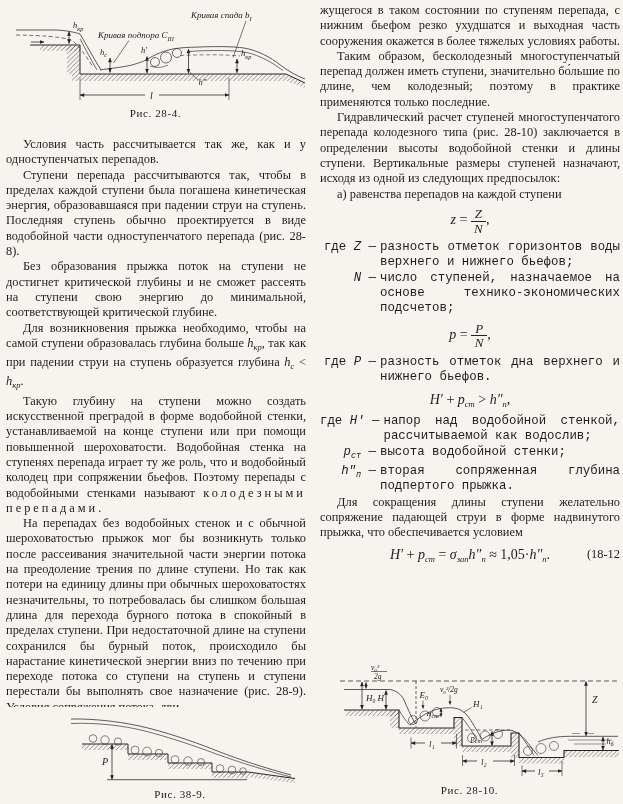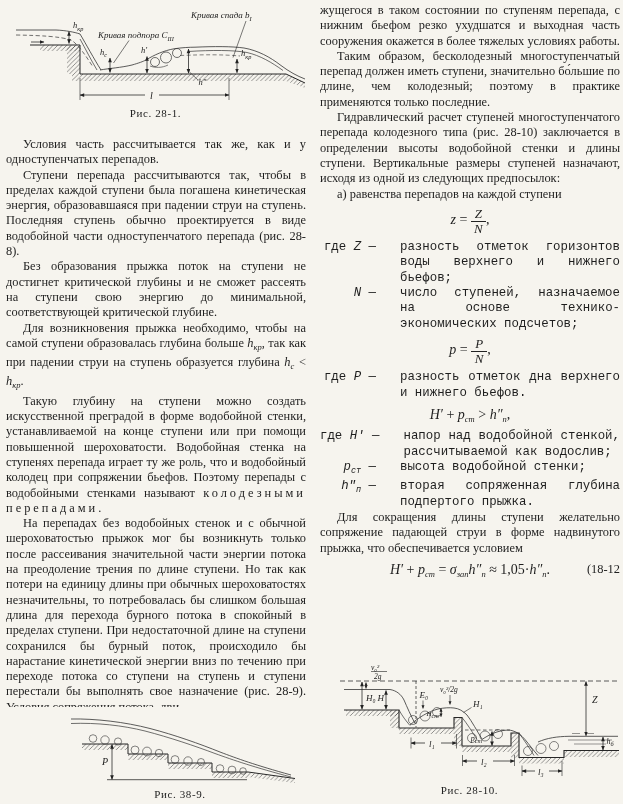--- a/index.html
+++ b/index.html
@@ -12,21 +12,21 @@
   .sub{font-size:8.5px;font-style:italic;vertical-align:-3px;}
   .sp{letter-spacing:3px;}
   .caption{position:absolute;font-size:11px;text-align:center;letter-spacing:.6px;color:#222;}
   .formula{position:relative;text-align:center;font-size:14px;margin:5px 0;line-height:1.25;}
   .formula .frac{display:inline-block;vertical-align:middle;text-align:center;line-height:1.05;font-size:13px;}
   .formula .num{display:block;border-bottom:1px solid #222;padding:0 4px;}
   .formula .den{display:block;}
   .eqno{position:absolute;right:0;top:50%;transform:translateY(-50%);font-size:12.4px;font-style:normal;}
   .defrow{display:flex;font-family:Liberation Mono, monospace;}
   .defterm{flex:0 0 56px;text-align:right;white-space:nowrap;padding-right:4px;}
-  .defbody{flex:1;text-align:justify;margin-left:20px;}
+  .defbody{flex:1;text-align:justify;}
   svg{position:absolute;}
   svg text{font-family:"Liberation Serif",serif;font-style:italic;fill:#1c1c1c;}
   .svgsub{font-size:6.3px;}
 </style>
 </head>
 <body>
 
 <div class="page">
 
   <svg style="left:2px;top:2px" width="307" height="104" viewBox="0 0 307 104">
@@ -79,21 +79,21 @@
     </g>
     <text x="71" y="26" font-size="8.5"><tspan>h</tspan><tspan class="svgsub" dy="2.5">кр</tspan></text>
     <text x="96" y="36" font-size="9"><tspan>Кривая подпора C</tspan><tspan class="svgsub" dy="2.5">III</tspan></text>
     <text x="189" y="16" font-size="9"><tspan>Кривая спада b</tspan><tspan class="svgsub" dy="2.5">I</tspan></text>
     <text x="98" y="52.5" font-size="8.5"><tspan>h</tspan><tspan class="svgsub" dy="2.5">с</tspan></text>
     <text x="139" y="51" font-size="8.5">h′</text>
     <text x="196.5" y="82.5" font-size="8.5">h″</text>
     <text x="239" y="54" font-size="8.5"><tspan>h</tspan><tspan class="svgsub" dy="2.5">кр</tspan></text>
     <text x="148" y="97" font-size="10">l</text>
   </svg>
-  <div class="caption" style="left:2px;top:107px;width:307px">Рис. 28-1.</div>
+  <div class="caption" style="left:2px;top:107px;width:307px">Рис. 28-4.</div>
 
   <div class="col" style="left:6px;top:137px;width:300px;height:570px">
     <p><span>Условия часть рассчитывается так же, как и у одноступенчатых перепадов.</span></p>
     <p><span>Ступени перепада рассчитываются так, чтобы в пределах каждой ступени была погашена кинетическая энергия, образовавшаяся при падении струи на ступень. Последняя ступень обычно проектируется в виде водобойной части одноступенчатого перепада (рис. 28-8).</span></p>
     <p><span>Без образования прыжка поток на ступени не достигнет критической глубины и не сможет рассеять на ступени свою энергию до минимальной, соответствующей критической глубине.</span></p>
     <p><span>Для возникновения прыжка необходимо, чтобы на самой ступени образовалась глубина больше </span><span class="i">h</span><span class="sub">кр</span><span>, так как при падении струи на ступень образуется глубина </span><span class="i">h</span><span class="sub">с</span><span> &lt; </span><span class="i">h</span><span class="sub">кр</span><span>.</span></p>
     <p><span>Такую глубину на ступени можно создать искусственной преградой в форме водобойной стенки, устанавливаемой на конце ступени или при помощи повышенной шероховатости. Водобойная стенка на ступенях перепада играет ту же роль, что и водобойный колодец при сопряжении бьефов. Поэтому перепады с водобойными стенками называют </span><span class="sp">колодезными перепадами</span><span>.</span></p>
     <p><span>На перепадах без водобойных стенок и с обычной шероховатостью прыжок мог бы возникнуть только после рассеивания значительной части энергии потока на преодоление трения по длине ступени. Но так как потери на единицу длины при обычных шероховатостях незначительны, то потребовалась бы слишком большая длина для перехода бурного потока в спокойный в пределах ступени. При недостаточной длине на ступени сохранился бы бурный поток, происходило бы нарастание кинетической энергии вниз по течению при переходе потока со ступени на ступень и ступени перестали бы выполнять свое назначение (рис. 28-9). Условия сопряжения потока, дви-</span></p>
   </div>
 

